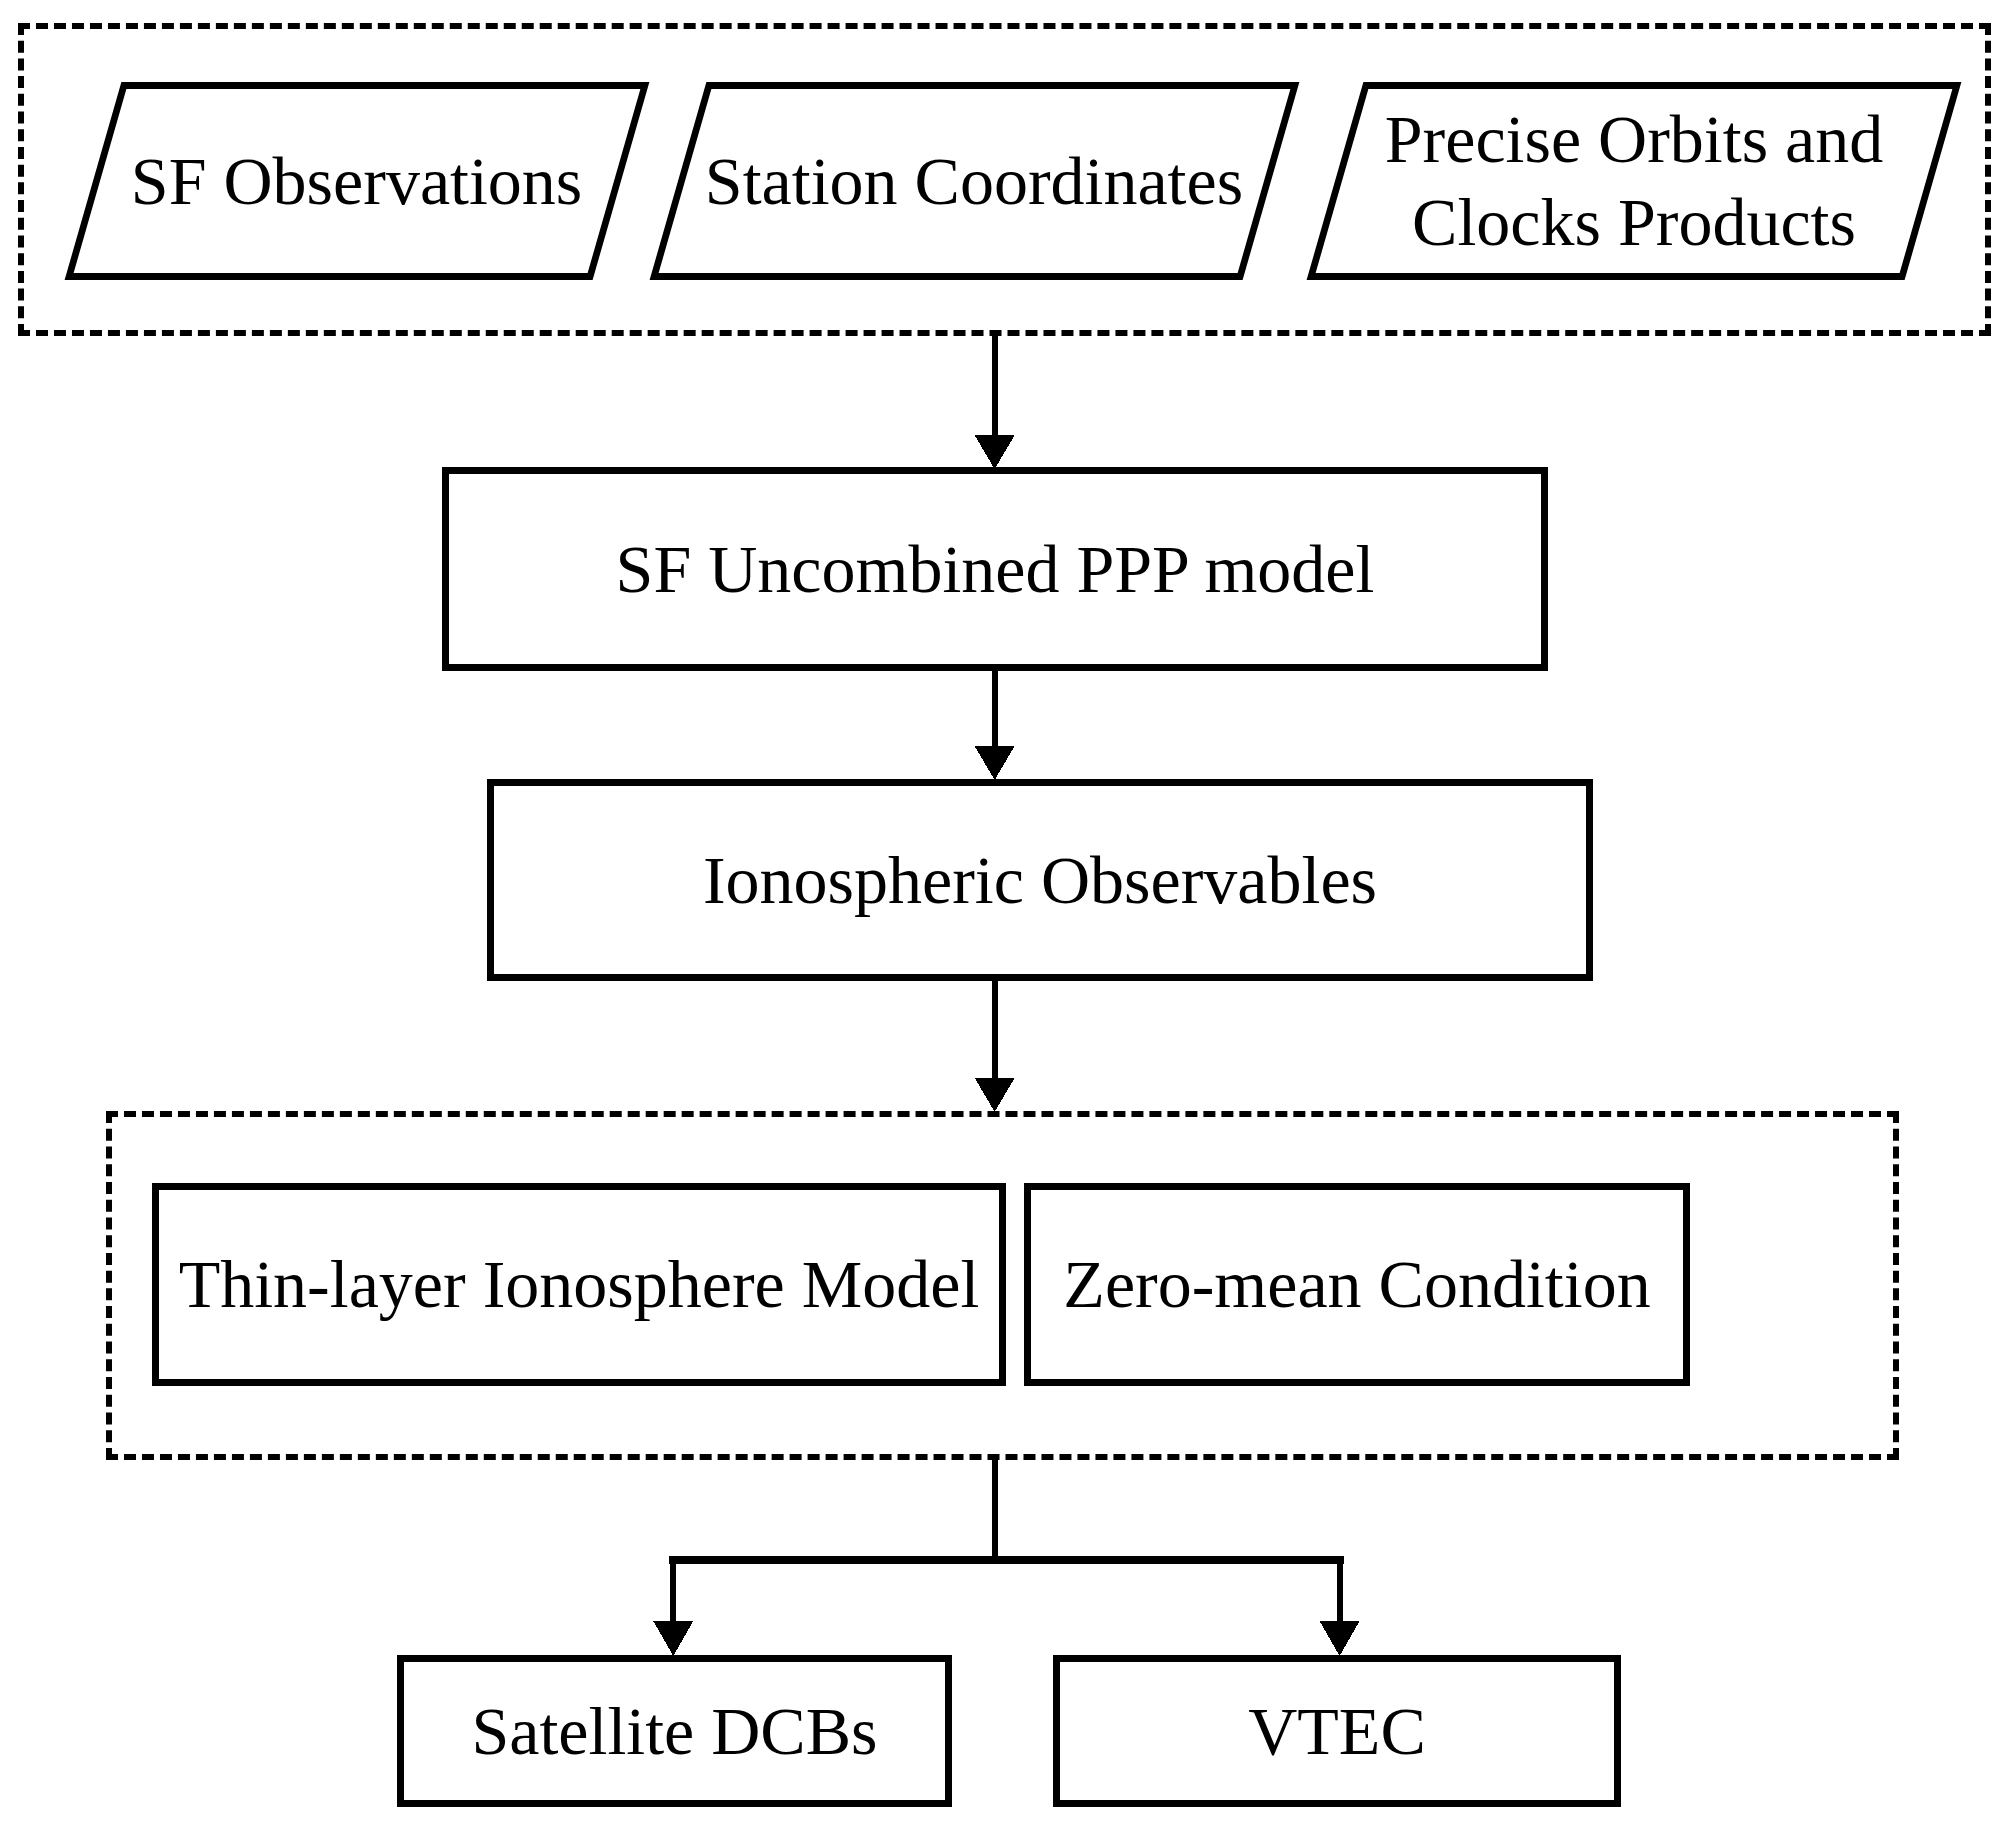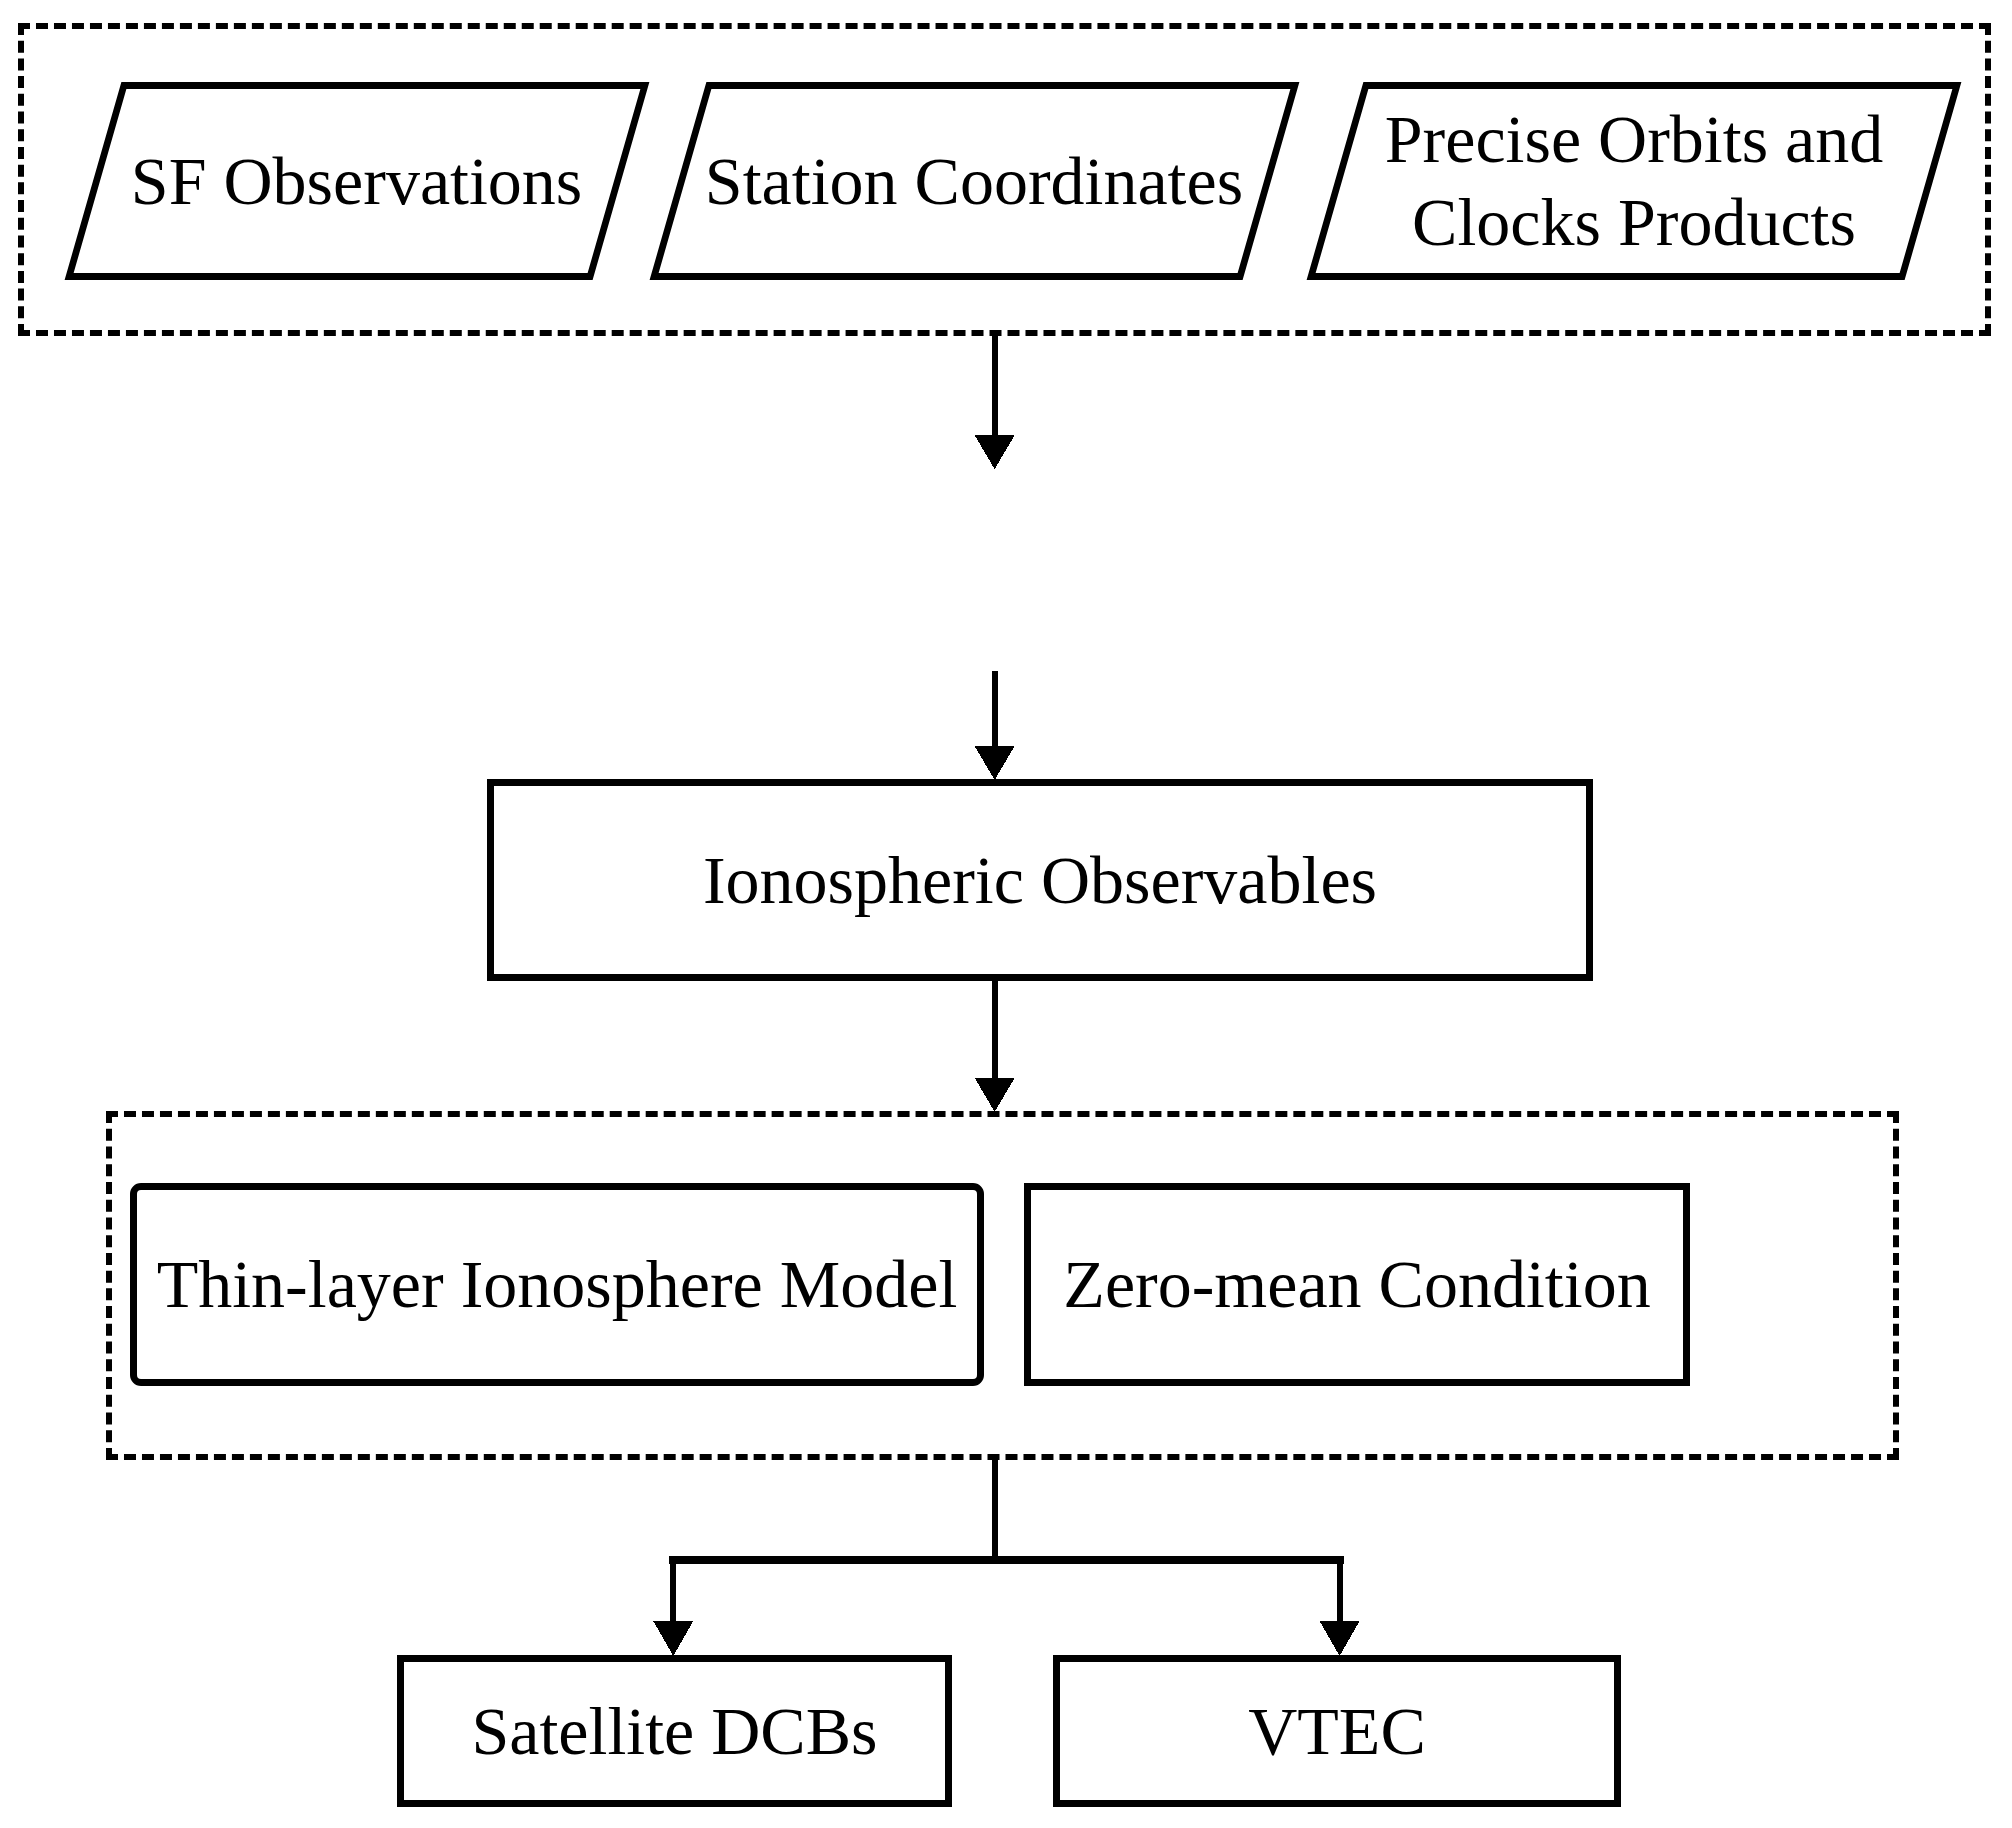--- a/index.html
+++ b/index.html
@@ -39,21 +39,21 @@
   .rect { border: 7.9px solid #000000; }
   .pgram { border: 7px solid #000000; transform: skewX(-16deg); }
   .pgram .label { transform: skewX(16deg); }
 
   #p-sf      { left: 93px;  top: 82px; width: 528px; height: 198px; }
   #p-station { left: 678px;  top: 82px; width: 593px; height: 198px; }
   #p-precise { left: 1335px; top: 82px; width: 598px; height: 198px; }
 
   #n-ppp   { left: 442px;  top: 467px;  width: 1106px; height: 204px; }
   #n-iono  { left: 442px;  top: 779px;  width: 1106px; height: 202px; margin-left: 45px; }
-  #n-thin  { left: 130px;  top: 1183px; width: 854px;  height: 203px; border-radius: 11px; }
+  #n-thin  { left: 152px;  top: 1183px; width: 854px;  height: 203px; }
   #n-zero  { left: 1024px; top: 1183px; width: 666px;  height: 203px; }
   #n-dcb   { left: 397px;  top: 1655px; width: 555px;  height: 152px; }
   #n-vtec  { left: 1053px; top: 1655px; width: 568px;  height: 152px; }
 
   .label {
     font-size: 68px;
     line-height: 1.22;
     text-align: center;
     white-space: nowrap;
   }
@@ -98,20 +98,23 @@
   </div>
 
   <div class="node pgram" id="p-station">
     <span class="label">Station Coordinates</span>
   </div>
 
   <div class="node pgram" id="p-precise">
     <span class="label wrap">Precise Orbits and Clocks Products</span>
   </div>
 
+  <div class="node rect" id="n-ppp">
+    <span class="label">SF Uncombined PPP model</span>
+  </div>
 
   <div class="node rect" id="n-iono">
     <span class="label">Ionospheric Observables</span>
   </div>
 
   <div class="dashed-group" id="group-constraints"></div>
 
   <div class="node rect" id="n-thin">
     <span class="label">Thin-layer Ionosphere Model</span>
   </div>

